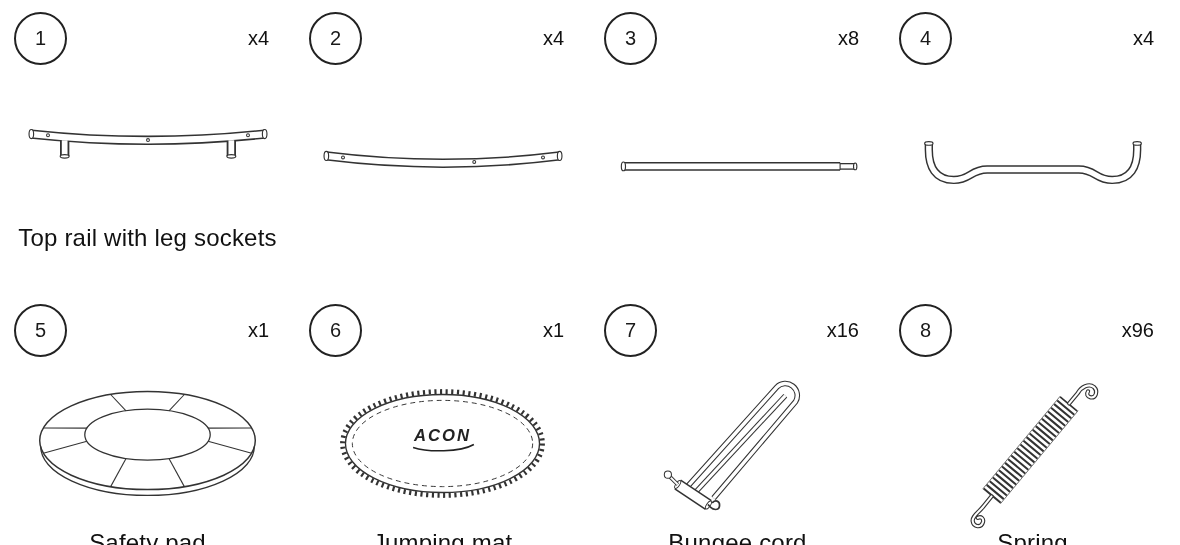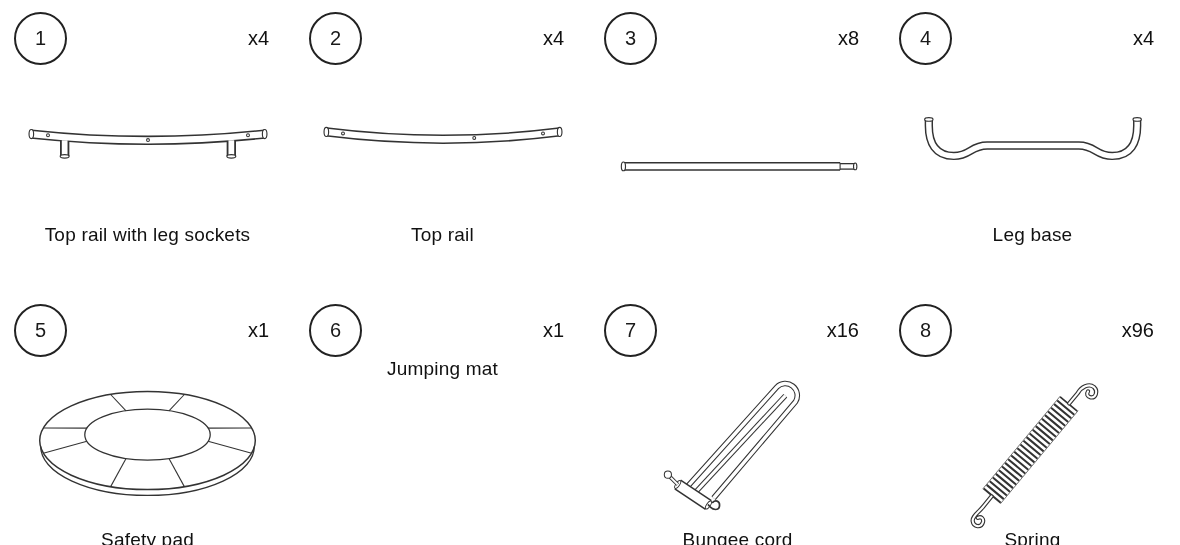--- a/index.html
+++ b/index.html
@@ -20,21 +20,21 @@
   .row-2 .cell-head { padding-top:30px; height:86px; }
   .badge {
     width:53px; height:53px; border:2.2px solid #222; border-radius:50%;
     display:flex; align-items:center; justify-content:center;
     font-size:20px; background:#fff; flex:none;
   }
   .qty { font-size:20px; color:#111;margin-left:23px; }
   .art { flex:1; display:flex; align-items:center; justify-content:center; overflow:visible; }
   .name {
     height:48px; flex:none; display:flex; justify-content:center; align-items:flex-start;
-    font-size:19px; color:#111; letter-spacing:0.2px;
+    font-size:24px; color:#111; letter-spacing:0.2px;
   }
   svg { display:block; overflow:visible; }
 </style>
 </head>
 <body>
 
 <div class="page">
 
   <div class="row row-1">
 
@@ -88,21 +88,20 @@
             <ellipse cx="8" cy="22" rx="2.2" ry="4.4"></ellipse>
             <ellipse cx="232" cy="22" rx="2.2" ry="4.4"></ellipse>
           </g>
           <g fill="none" stroke="#333" stroke-width="1">
             <circle cx="24" cy="23.4" r="1.4"></circle>
             <circle cx="150" cy="27.7" r="1.4"></circle>
             <circle cx="216" cy="23.4" r="1.4"></circle>
           </g>
         </svg>
       </div>
-      <div class="name">Top rail</div>
     </div>
 
     <div class="cell">
       <div class="cell-head">
         <div class="badge">
           <span>3</span>
         </div>
         <span class="qty">x8</span>
       </div>
       <div class="art">
@@ -134,21 +133,20 @@
       <div class="art">
         <svg width="250" height="73" viewBox="0 0 240 70">
           <path d="M20,10 V16 C20,32 26,45 44,45 C60,45 60,35 76,35 L164,35 C180,35 180,45 196,45 C214,45 220,32 220,16 V10" stroke="#333" stroke-width="8" fill="none"></path>
           <path d="M20,10 V16 C20,32 26,45 44,45 C60,45 60,35 76,35 L164,35 C180,35 180,45 196,45 C214,45 220,32 220,16 V10" stroke="#fff" stroke-width="5.2" fill="none"></path>
           <g stroke="#333" fill="#fff" stroke-width="1.1">
             <ellipse cx="20" cy="10" rx="4" ry="1.7"></ellipse>
             <ellipse cx="220" cy="10" rx="4" ry="1.7"></ellipse>
           </g>
         </svg>
       </div>
-      <div class="name">Leg base</div>
     </div>
 
   </div>
 
   <div class="row row-2">
 
     <div class="cell">
       <div class="cell-head">
         <div class="badge">
           <span>5</span>
@@ -175,20 +173,29 @@
       <div class="name">Safety pad</div>
     </div>
 
     <div class="cell">
       <div class="cell-head">
         <div class="badge">
           <span>6</span>
         </div>
         <span class="qty">x1</span>
       </div>
+      <div class="art">
+        <svg width="255" height="147" viewBox="0 0 260 150">
+          <ellipse cx="130" cy="75" rx="102" ry="53" fill="none" stroke="#333" stroke-width="5" stroke-dasharray="2.2 3.6"></ellipse>
+          <ellipse cx="130" cy="75" rx="99" ry="50" fill="#fff" stroke="#333" stroke-width="1.4"></ellipse>
+          <ellipse cx="130" cy="75" rx="92" ry="44" fill="none" stroke="#333" stroke-width="1" stroke-dasharray="5 4"></ellipse>
+          <text x="130" y="72" text-anchor="middle" font-size="17" font-style="italic" font-weight="bold" letter-spacing="2" fill="#222">ACON</text>
+          <path d="M100,79 C115,84 148,84 162,76" fill="none" stroke="#222" stroke-width="1.6"></path>
+        </svg>
+      </div>
       <div class="name">Jumping mat</div>
     </div>
 
     <div class="cell">
       <div class="cell-head">
         <div class="badge">
           <span>7</span>
         </div>
         <span class="qty">x16</span>
       </div>

